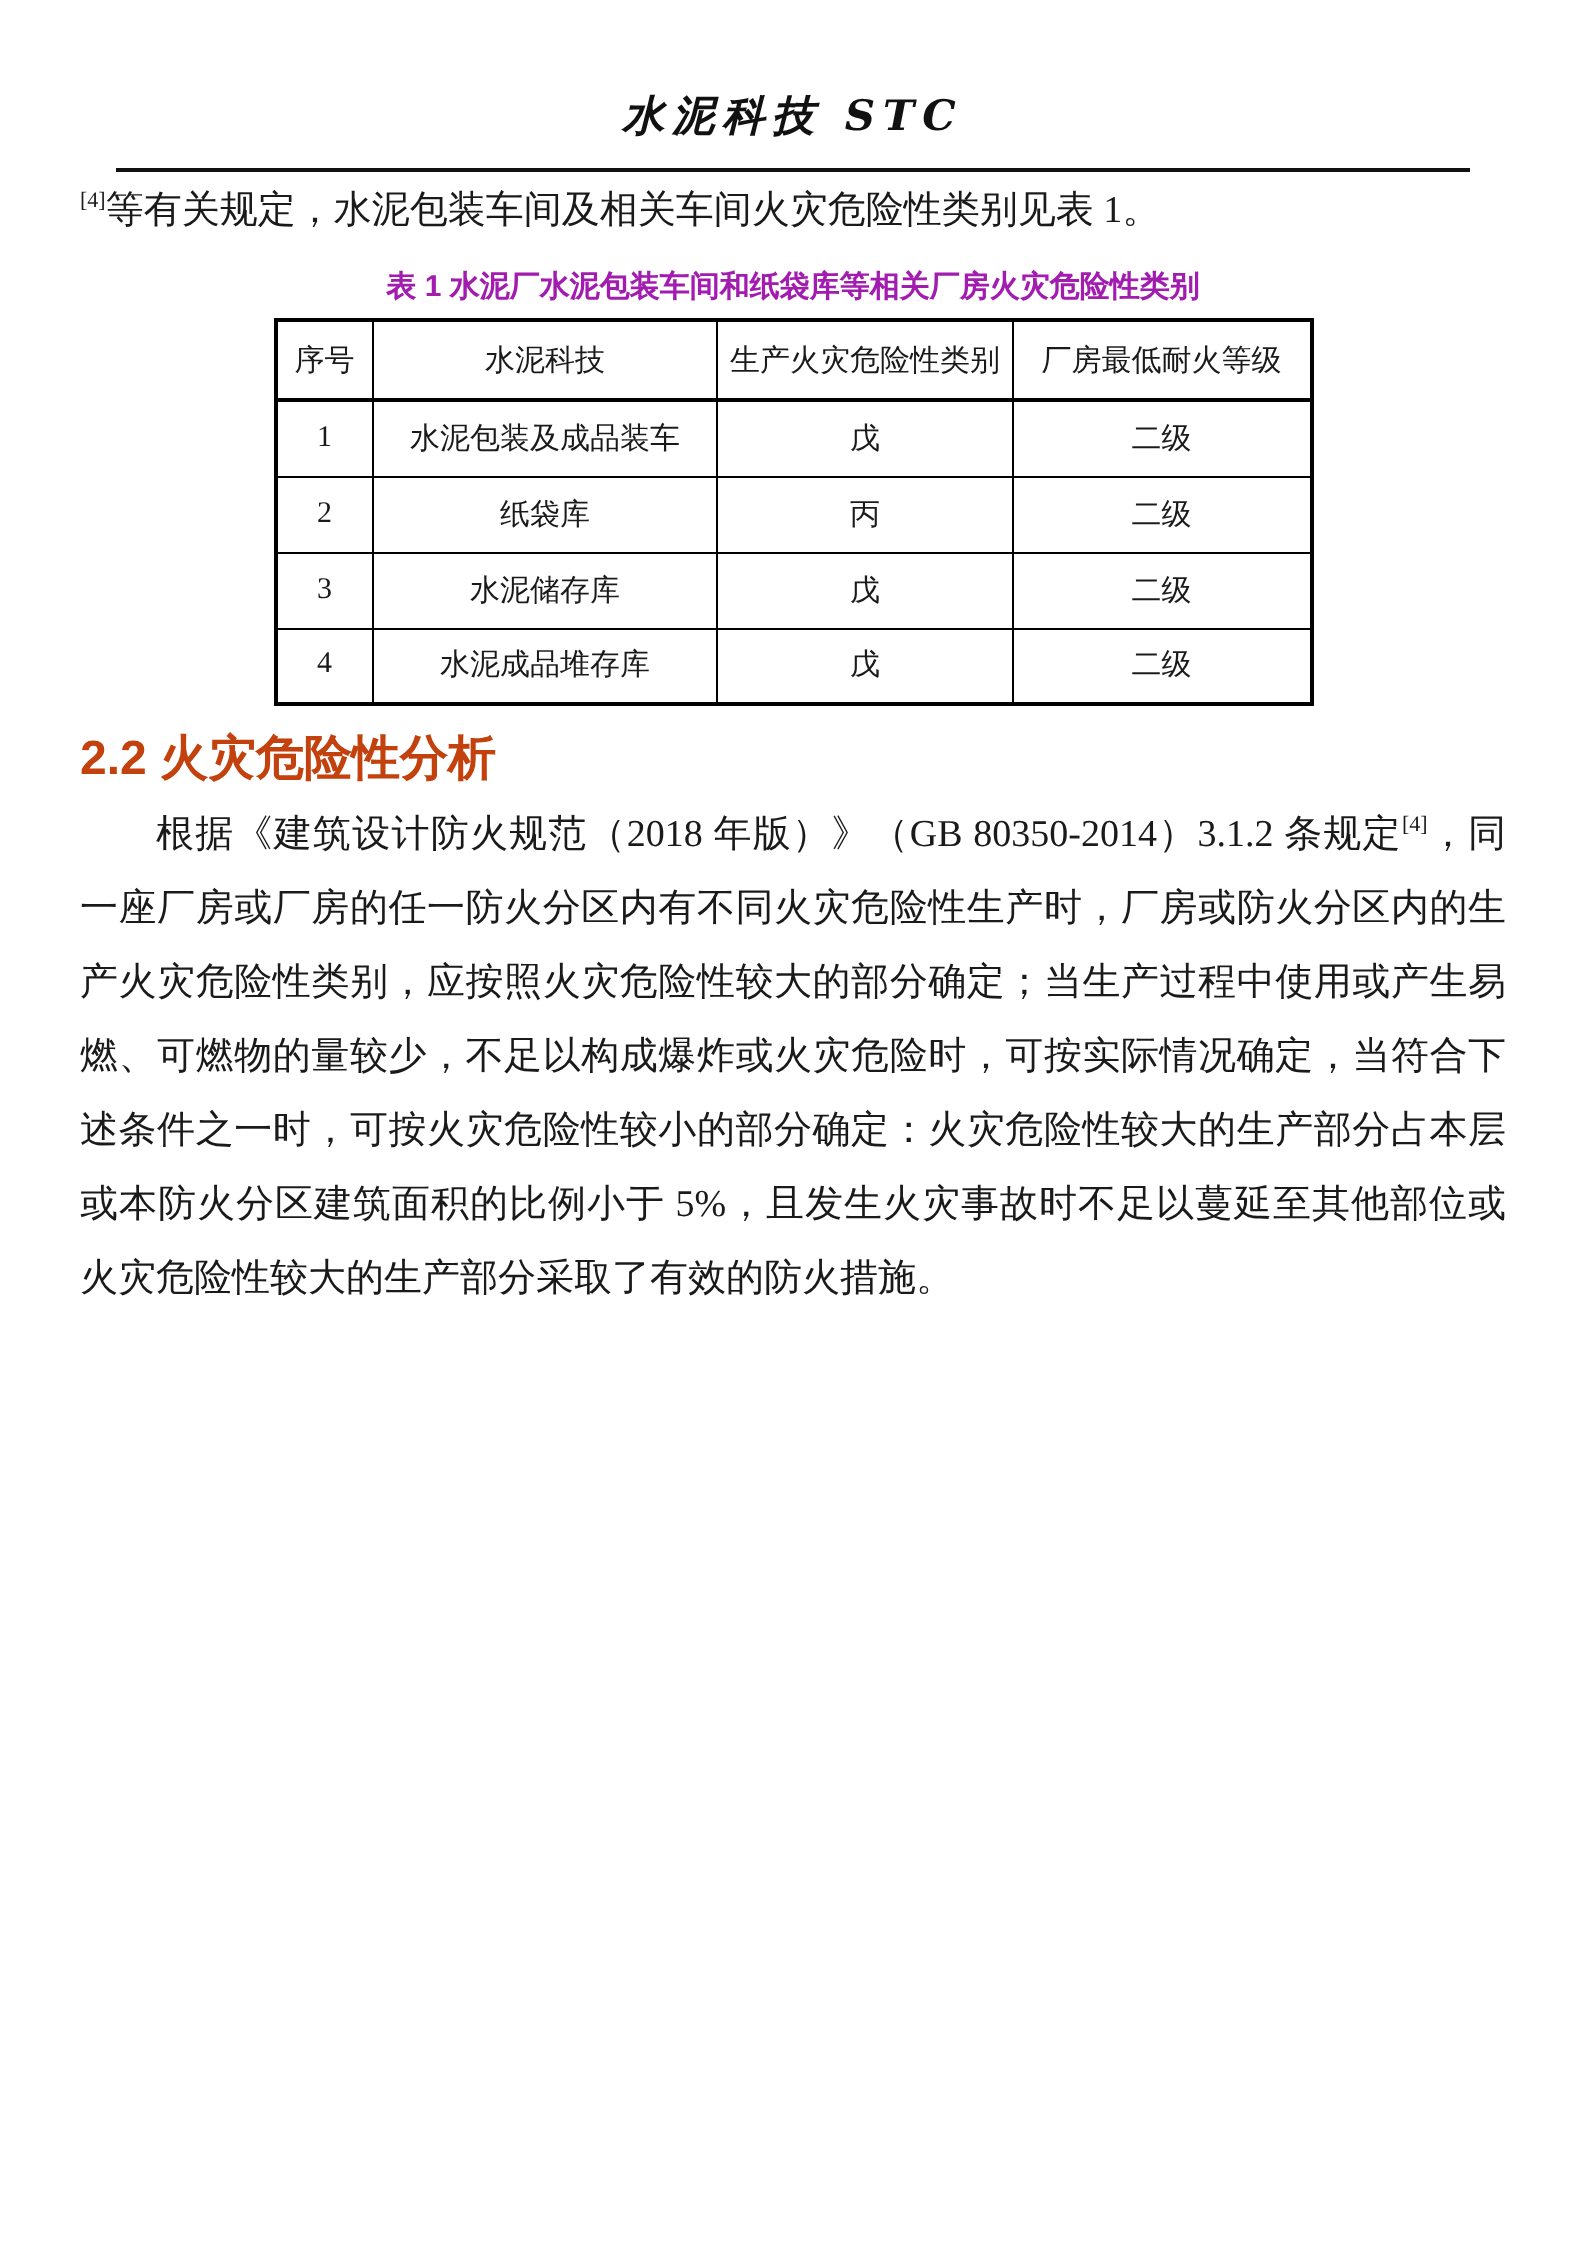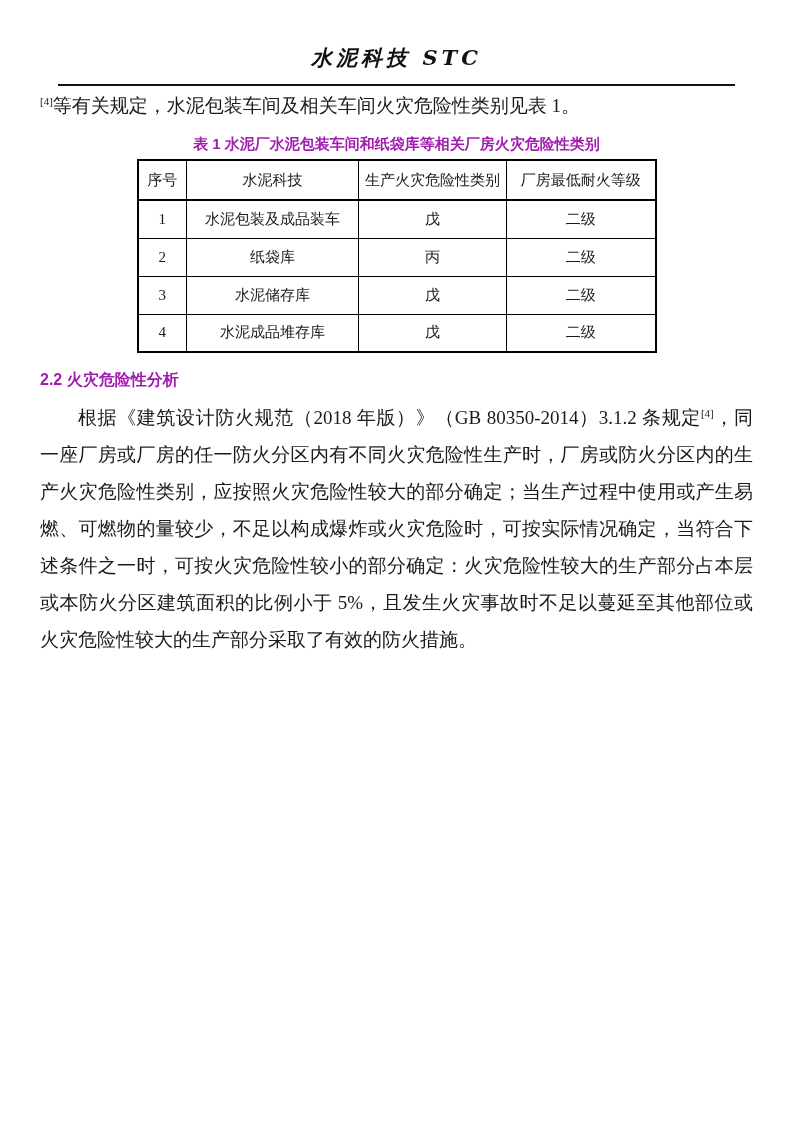--- a/index.html
+++ b/index.html
@@ -63,23 +63,23 @@
     text-align: center;
     vertical-align: middle;
     padding: 0 6px;
   }
   .data-table thead th { height: 40px; border-bottom: 2px solid #000000; }
   .data-table tbody td { height: 38px; }
   .section-heading {
     margin-top: 13px;
     font-family: "Liberation Sans", "DejaVu Sans", sans-serif;
     font-weight: bold;
-    font-size: 16px;
+    font-size: 24px;
     line-height: 28px;
-    color: #a21caf;
+    color: #c2410c;
   }
   .paragraphs { margin-top: 5px; }
   .para {
     font-size: 19px;
     line-height: 37px;
     text-align: justify;
     text-indent: 2em;
   }
   .page-footer {
     position: absolute;

